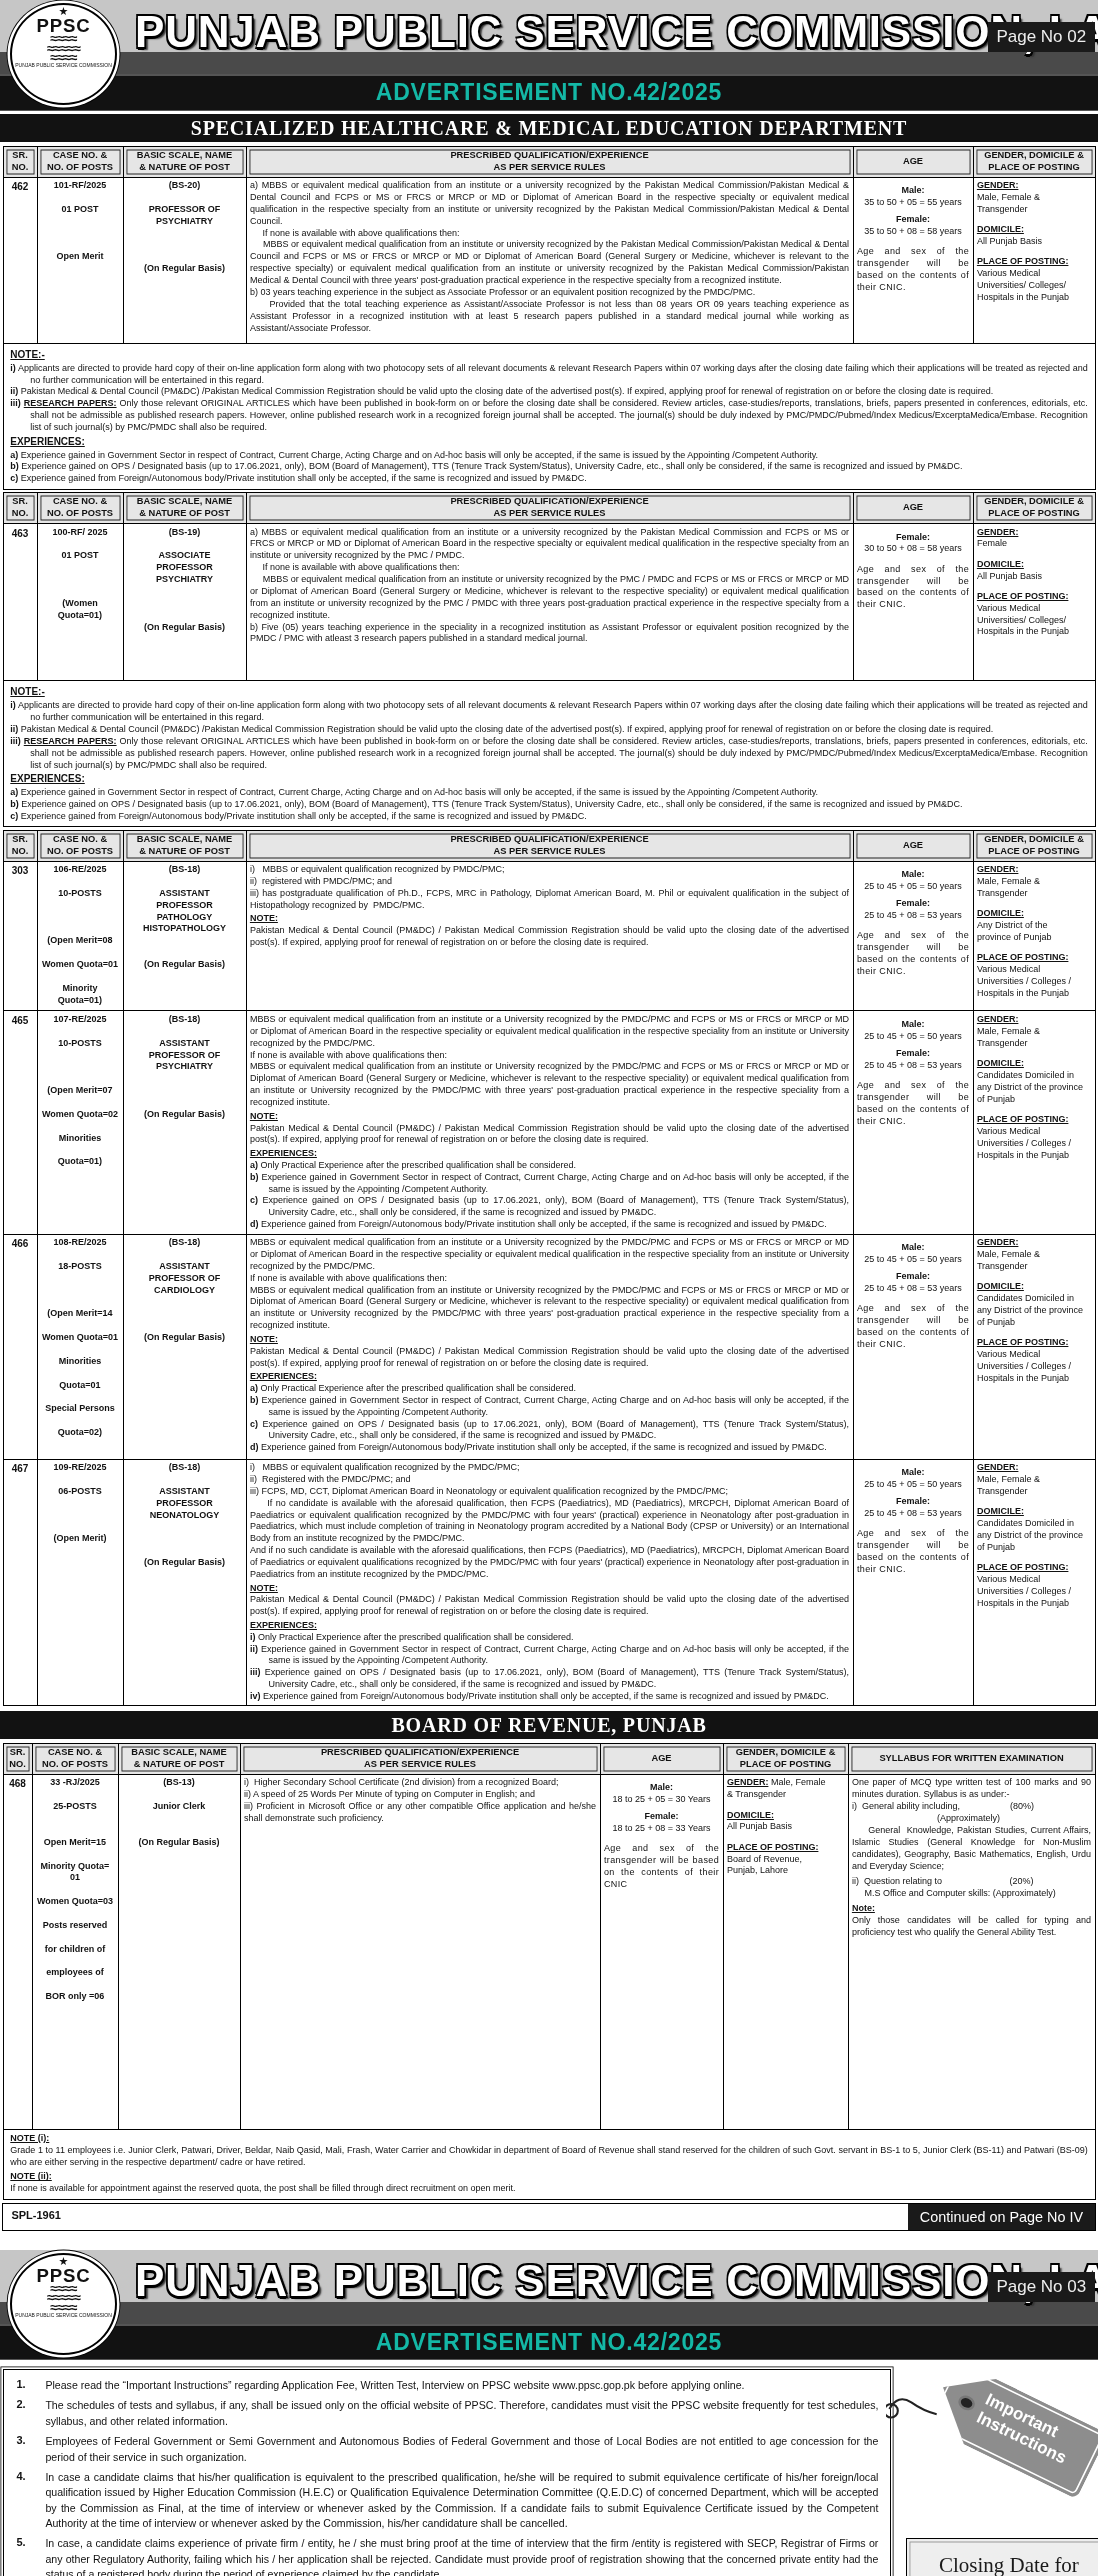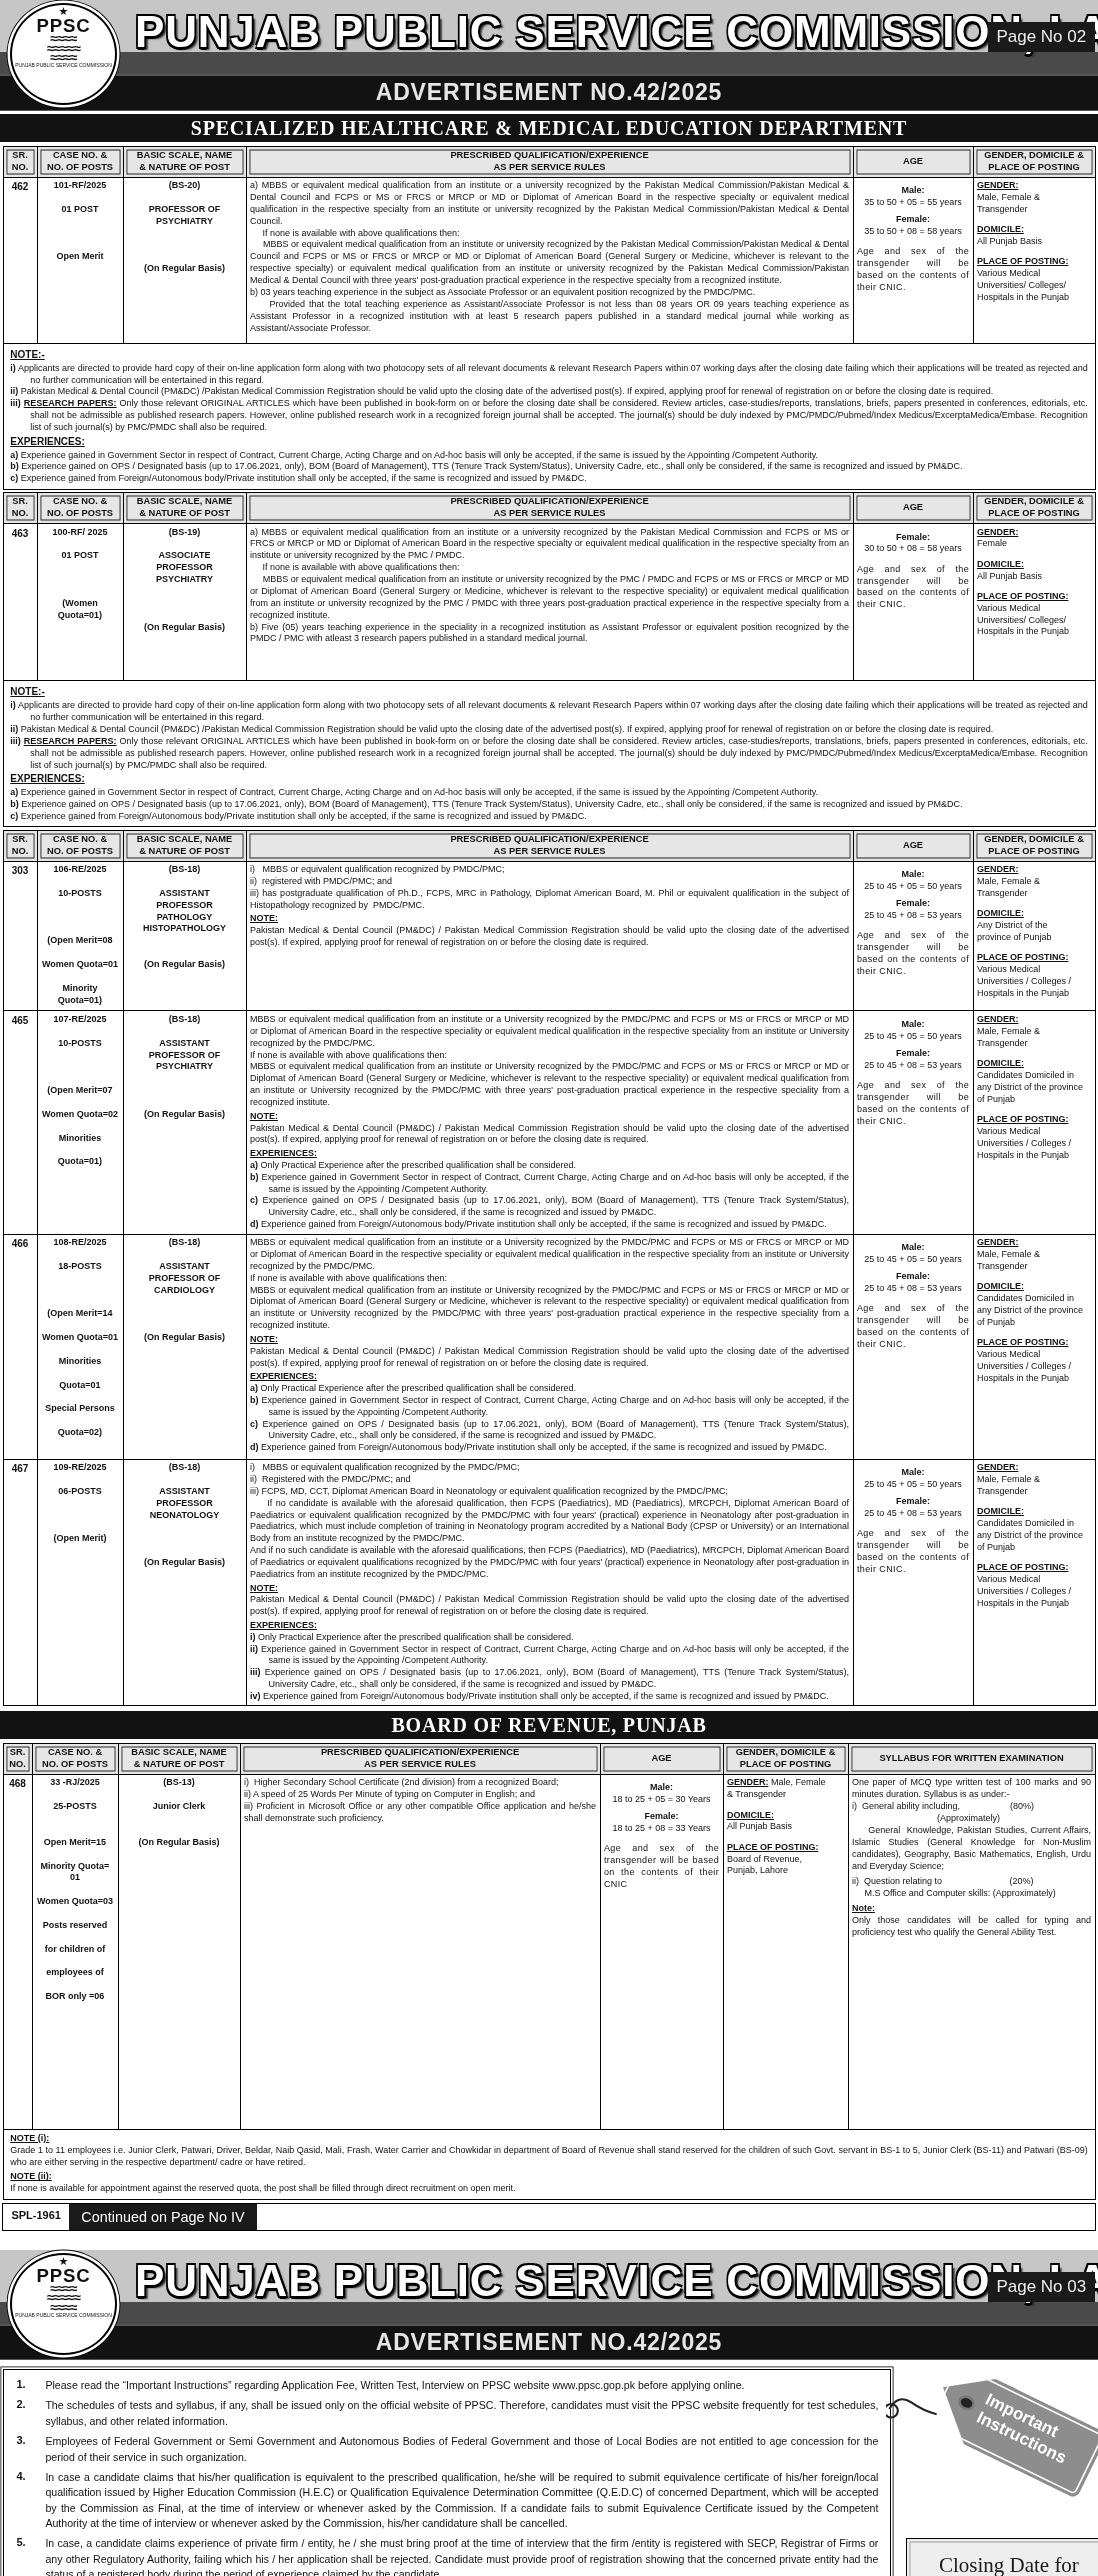--- a/index.html
+++ b/index.html
@@ -13,21 +13,21 @@
   .band .strip{position:absolute;left:0;right:0;bottom:0;height:22px;background:#4a4a4a;}
   .big-title{position:absolute;left:135px;top:6.8px;font-size:44px;font-weight:bold;letter-spacing:0.8px;color:#fff;
     text-shadow:-1.7px -1.7px 0 #000,1.7px -1.7px 0 #000,-1.7px 1.7px 0 #000,1.7px 1.7px 0 #000,0 3.4px 0 #000,3.4px 3.4px 1.7px #333;white-space:nowrap;}
   .pageno{position:absolute;right:3.4px;top:22px;background:#1a1a1a;color:#eee;font-size:17px;padding:5px 8.4px;text-align:center;}
   .logo{position:absolute;left:10px;top:3.4px;width:103px;height:98px;background:#fff;border:2.5px solid #000;border-radius:50%;
     box-shadow:0 0 0 2.5px #fff,0 0 0 3.4px #000;text-align:center;z-index:5;}
   .logo .star{font-size:11px;line-height:12px;}
   .logo .ppsc{font-weight:bold;font-size:18.6px;letter-spacing:0.8px;line-height:17px;}
   .logo .waves{font-weight:bold;font-size:13.5px;line-height:9.3px;letter-spacing:-0.8px;}
   .logo .cap{font-size:5px;line-height:6.8px;}
-  .advert{background:#121212;color:#e5e5e5;text-align:center;font-size:23px;font-weight:bold;padding:3.4px 0;border-top:2.5px double #555;border-bottom:1.7px solid #555;letter-spacing:0.8px;}
+  .advert{background:#121212;color:#14b8a6;text-align:center;font-size:23px;font-weight:bold;padding:3.4px 0;border-top:2.5px double #555;border-bottom:1.7px solid #555;letter-spacing:0.8px;}
   .deptbar{background:#121212;color:#fff;text-align:center;font-family:"Liberation Serif",serif;font-weight:bold;font-size:20px;padding:2.5px 0;margin-top:3.4px;letter-spacing:0.8px;}
   
   table{border-collapse:collapse;table-layout:fixed;width:1092px;margin:0 auto;}
   td,th{border:1.7px solid #000;vertical-align:top;padding:2.5px 3.4px;font-size:9px;line-height:1.32;}
   th{background:#e6e6e6;font-size:9.3px;line-height:1.25;padding:3.4px 1.7px;white-space:pre-line;vertical-align:middle;
      box-shadow:inset 0 0 0 2.5px #e6e6e6,inset 0 0 0 3.4px #222;}
   .c-sr{text-align:center;font-weight:bold;font-size:10px;}
   .c-case,.c-scale{text-align:center;font-weight:bold;font-size:9px;}
   .c-age{text-align:center;}
   .age-grp{margin-top:5px;}
@@ -35,21 +35,21 @@
   .gdp-blk{margin-bottom:8.4px;}
   .hang{padding-left:18.6px;text-indent:-18.6px;text-align:justify;}
   .hang .m{font-weight:bold;}
   .notecell{padding:3.4px 6.8px;}
   .nsec .h{font-weight:bold;text-decoration:underline;font-size:10px;margin:0.8px 0 1.7px;}
   .nsec .hang{padding-left:20px;text-indent:-20px;}
   .qual-note{margin-top:1.7px;}
   
   .syl{font-size:9px;}
   
-  .splbar{width:1092px;margin:3.4px auto 0;border:1.7px solid #000;display:flex;align-items:stretch;}
+  .splbar{width:1092px;margin:3.4px auto 0;border:1.7px solid #000;display:flex;justify-content:space-between;align-items:stretch;}
   .splbar .spl{font-weight:bold;font-size:11px;padding:5px 8.4px;}
   .splbar .cont{background:#1a1a1a;color:#fff;font-size:14.4px;padding:5px 12px;}
   
   .p3wrap{margin-top:18.6px;}
   .instr-zone{display:flex;margin:8.4px 3.4px 5px;}
   .instr-box{width:862px;border:1.7px solid #000;box-shadow:0 0 0 1.7px #fff,0 0 0 2.5px #000;padding:8.4px 12px 5px;}
   .instr{display:flex;margin-bottom:5px;}
   .instr .n{width:29px;flex:0 0 29px;font-weight:bold;font-size:11px;}
   .instr .t{flex:1;font-size:10.6px;line-height:1.45;text-align:justify;}
   .rightcol{position:relative;flex:1;}

